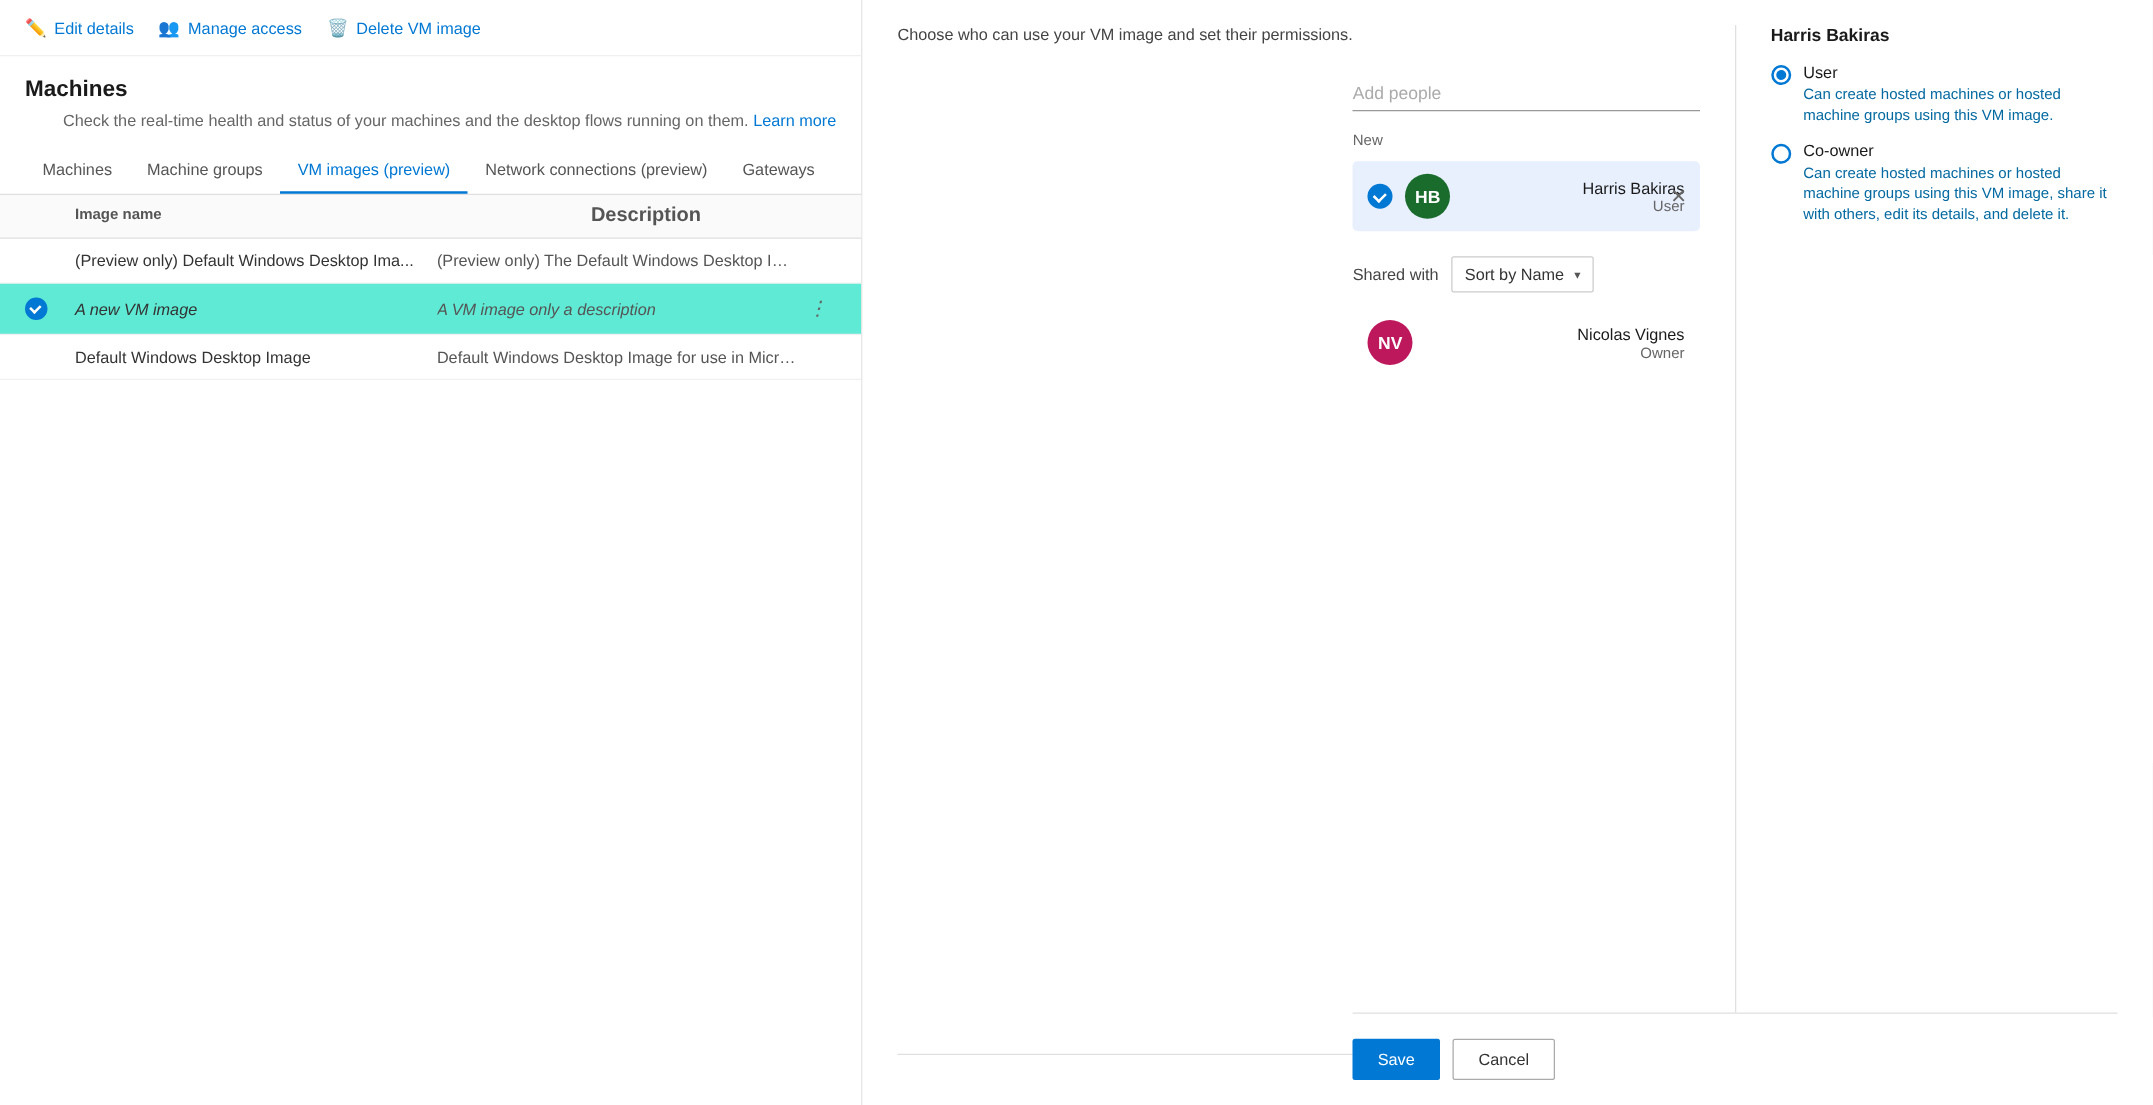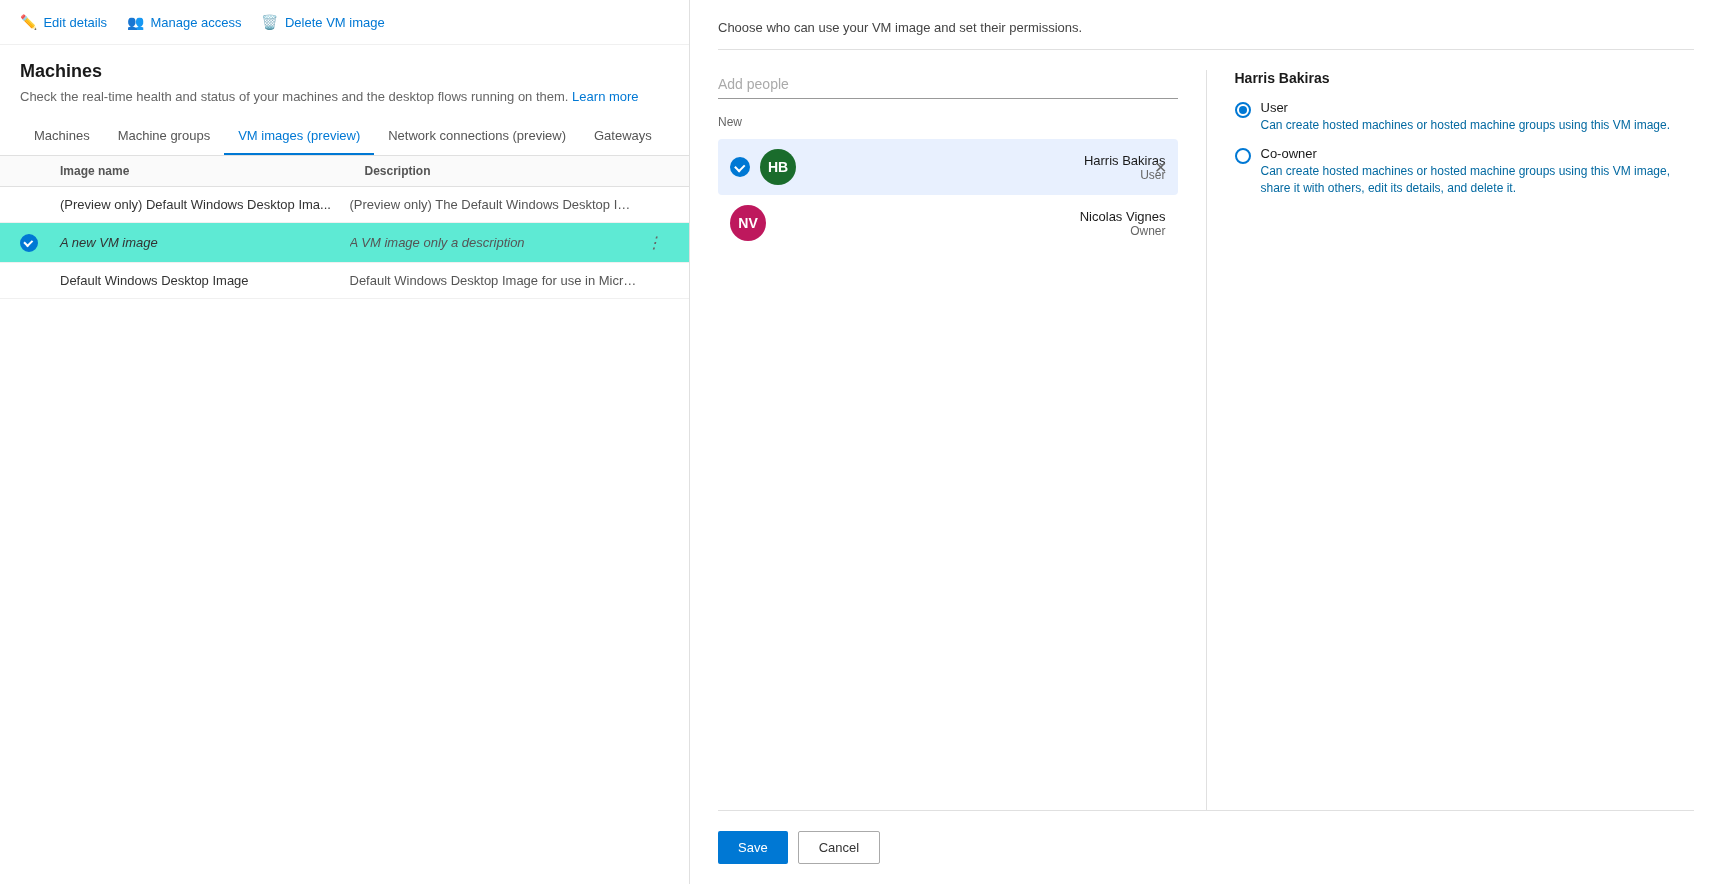--- a/index.html
+++ b/index.html
@@ -47,20 +47,21 @@
       font-size: 18px;
       font-weight: 600;
       color: #1a1a1a;
       margin-bottom: 6px;
     }
 
     .page-subtitle {
       font-size: 13px;
       color: #666;
       line-height: 1.4;
+      text-align: right;
     }
 
     .page-subtitle a {
       color: #0078d4;
       text-decoration: none;
     }
 
     .nav-tabs {
       display: flex;
       gap: 0;
@@ -86,21 +87,21 @@
 
     .table-header {
       display: flex;
       padding: 8px 20px;
       border-bottom: 1px solid #e0e0e0;
       background: #fafafa;
     }
 
     .table-header .col-checkbox { width: 40px; }
     .table-header .col-name { flex: 1; font-size: 12px; font-weight: 600; color: #555; }
-    .table-header .col-desc { flex: 1; font-size: 12px; font-weight: 600; color: #555; }
+    .table-header .col-desc { flex: 1; font-size: 16px; font-weight: 600; color: #555; text-align: center; }
 
     .table-body { flex: 1; overflow-y: auto; }
 
     .table-row {
       display: flex;
       align-items: center;
       padding: 10px 20px;
       border-bottom: 1px solid #f0f0f0;
       cursor: pointer;
     }
@@ -139,21 +140,21 @@
       font-size: 16px;
       color: #666;
       cursor: pointer;
     }
 
     
     .right-panel {
       flex: 1;
       background: #fff;
       display: flex;
-      flex-direction: column;
+      flex-direction: row;
       padding: 20px 28px;
       position: relative;
     }
 
     .right-panel-header {
       font-size: 13px;
       color: #444;
       margin-bottom: 20px;
       padding-bottom: 14px;
       border-bottom: 1px solid #e0e0e0;
@@ -179,20 +180,21 @@
 
     .add-people-input {
       width: 100%;
       border: none;
       border-bottom: 1px solid #999;
       padding: 6px 0;
       font-size: 14px;
       outline: none;
       margin-bottom: 16px;
       color: #333;
+      margin-top: 40px;
     }
 
     .add-people-input::placeholder { color: #aaa; }
 
     .section-label {
       font-size: 12px;
       color: #666;
       margin-bottom: 10px;
     }
 
@@ -451,20 +453,27 @@
           <div class="selected-indicator"></div>
           <div class="avatar avatar-hb">HB</div>
           <div class="user-info">
             <div class="user-name">Harris Bakiras</div>
             <div class="user-role">User</div>
           </div>
           <span class="user-close">✕</span>
         </div>
 
         
+        <div class="shared-with-row" style="margin-top: 20px;">
+          <span class="shared-with-label">Shared with</span>
+          <div class="sort-dropdown">
+            <span>Sort by Name</span>
+            <span class="chevron">▾</span>
+          </div>
+        </div>
 
         
         <div class="user-item">
           <div class="avatar avatar-nv">NV</div>
           <div class="user-info">
             <div class="user-name">Nicolas Vignes</div>
             <div class="user-role">Owner</div>
           </div>
         </div>
       </div>

